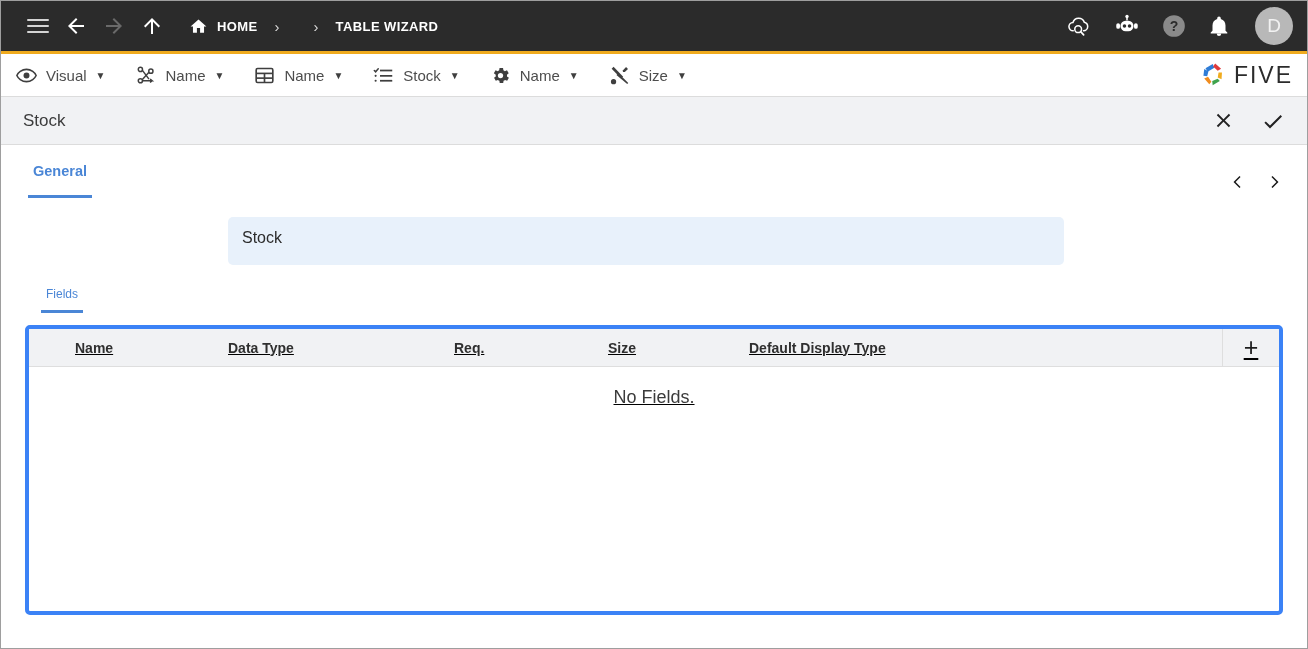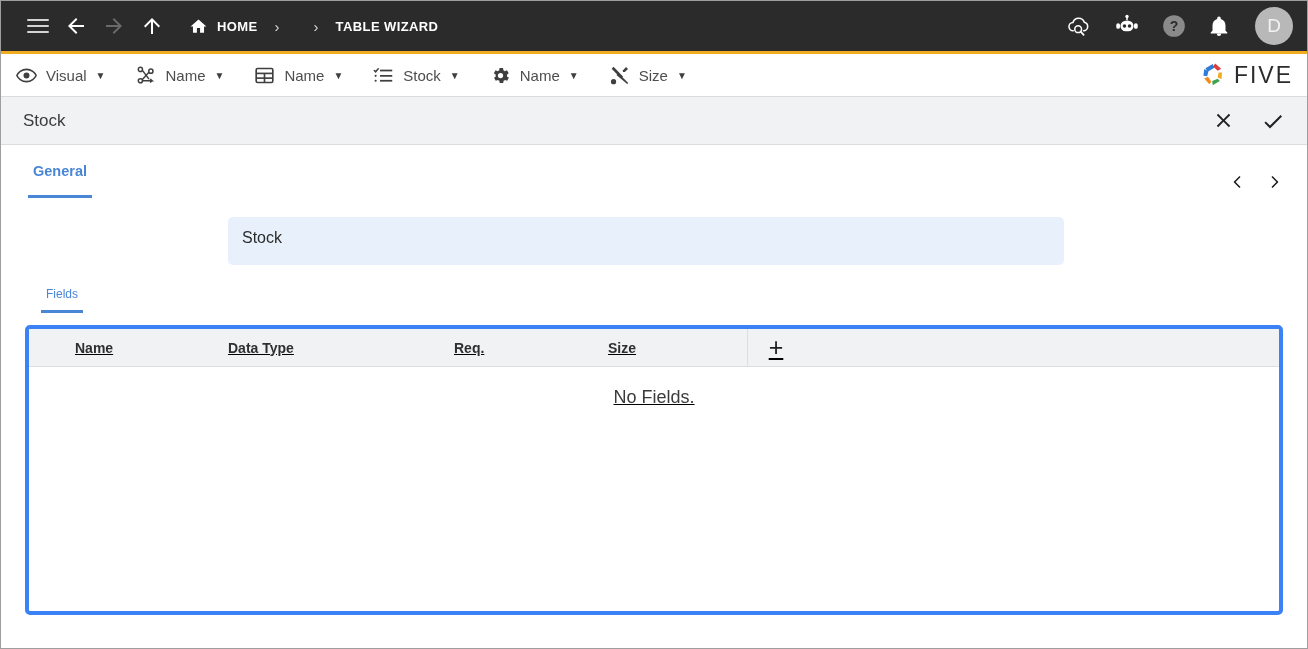--- a/index.html
+++ b/index.html
@@ -410,19 +410,20 @@
     <div class="fields-tabrow">
       <div class="fields-tab">Fields</div>
     </div>
 
     <div class="table-panel">
       <div class="thead">
         <div class="th th-name">Name</div>
         <div class="th th-type">Data Type</div>
         <div class="th th-req">Req.</div>
         <div class="th th-size">Size</div>
+        <div class="th th-ddt">Default Display Type</div>
         <div class="th-add">+</div>
       </div>
       <div class="tbody-empty">No Fields.</div>
     </div>
 
   </div>
 </div>
 
 </body></html>

